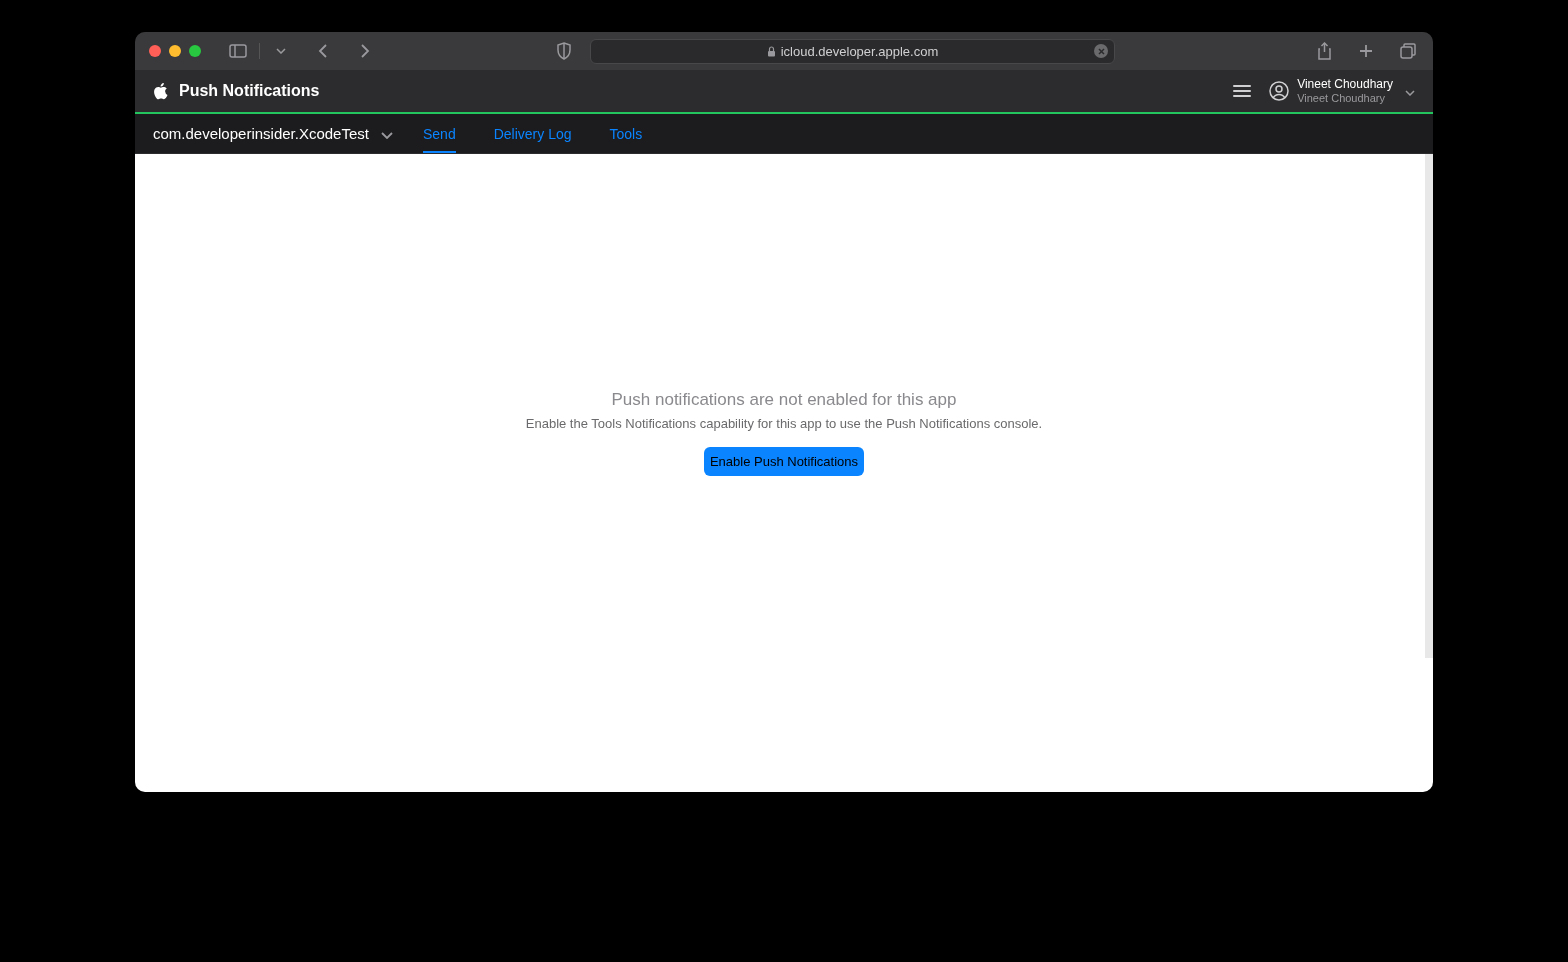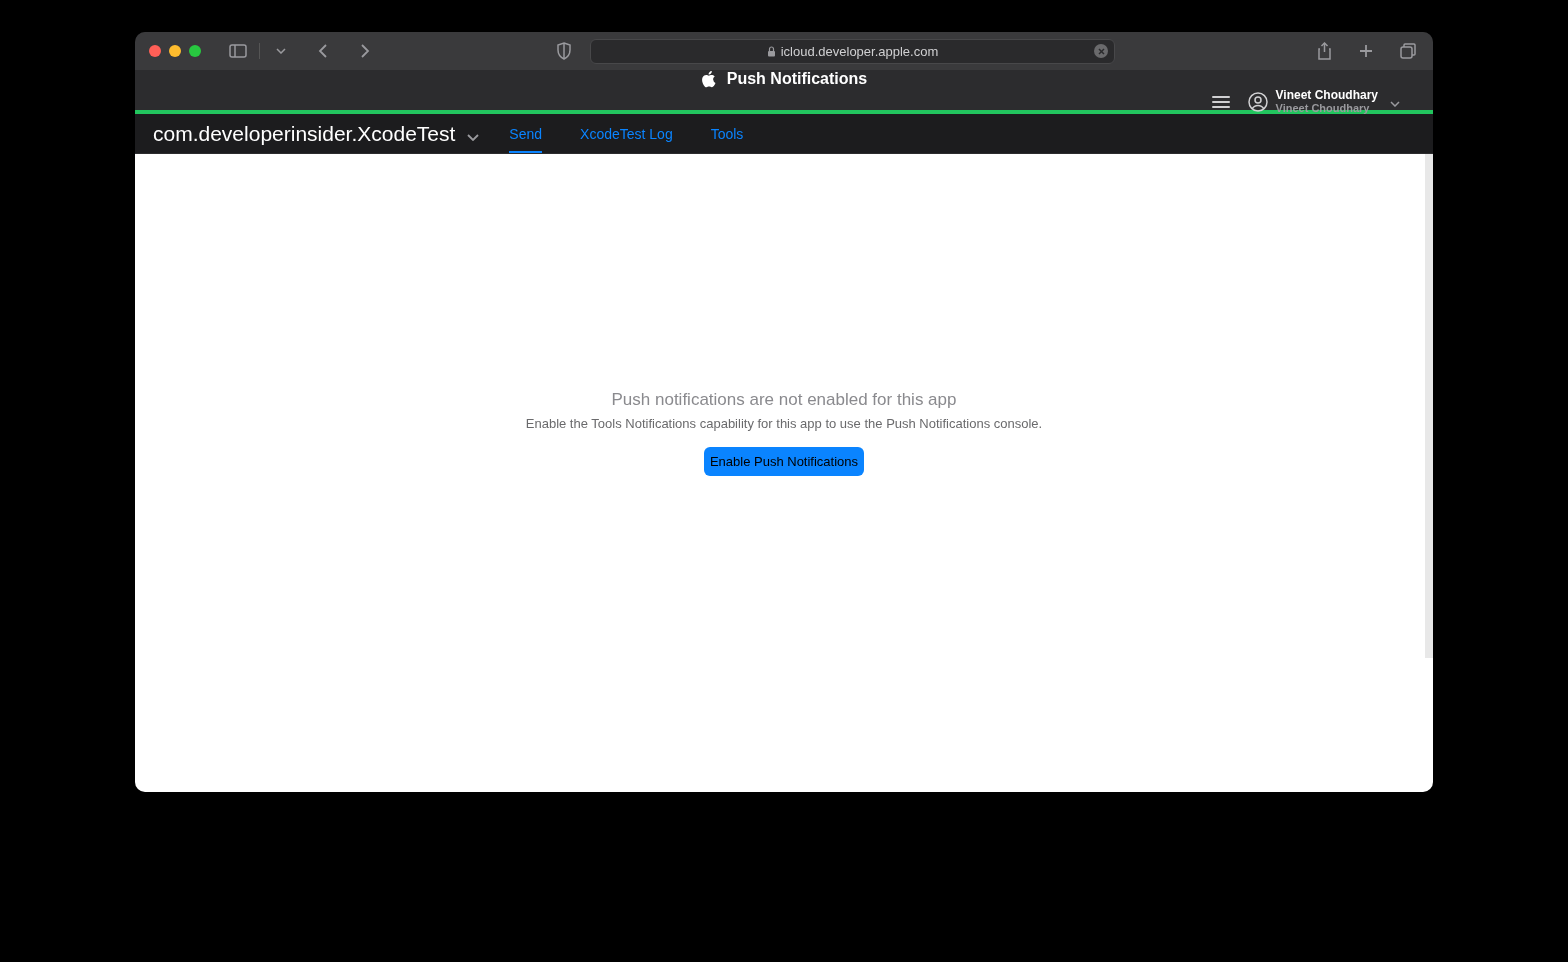--- a/index.html
+++ b/index.html
@@ -110,42 +110,40 @@
     .toolbar-right {
       display: flex;
       gap: 20px;
       margin-left: 18px;
     }
     .app-header {
       height: 44px;
       background: #2c2c2e;
       display: flex;
       align-items: center;
-      padding: 0 33px;
-      border-bottom: 4px solid #22c55e;
-      flex-direction: column;
+      padding: 0 18px;
+      border-bottom: 2px solid #22c55e;
     }
     .app-logo {
       display: flex;
       align-items: center;
       gap: 10px;
       color: #fff;
       font-size: 16px;
       font-weight: 600;
     }
     .apple-icon {
       width: 16px;
       height: 18px;
     }
     .app-header-right {
       margin-left: auto;
       display: flex;
       align-items: center;
       gap: 18px;
-      font-weight: bold;
     }
     .hamburger {
       display: flex;
       flex-direction: column;
       gap: 3px;
       cursor: pointer;
     }
     .hamburger span {
       width: 18px;
       height: 2px;
@@ -178,21 +176,21 @@
     .sub-header {
       height: 40px;
       background: #1c1c1e;
       display: flex;
       align-items: center;
       padding: 0 18px;
       border-bottom: 1px solid #2c2c2e;
     }
     .bundle-id {
       color: #fff;
-      font-size: 21px;
+      font-size: 15px;
       font-weight: 500;
       display: flex;
       align-items: center;
       gap: 12px;
       cursor: pointer;
     }
     .bundle-chevron {
       color: #9a9a9e;
     }
     .tabs {
@@ -393,21 +391,21 @@
         <svg width="12" height="7" viewBox="0 0 12 7" fill="none" stroke="currentColor" stroke-width="1.8">
           <polyline points="1,1 6,6 11,1"></polyline>
         </svg>
       </span>
     </div>
     <div class="tabs">
       <div class="tab active">
         <span>Send</span>
       </div>
       <div class="tab">
-        <span>XcodeTest Log</span>
+        <span>Delivery Log</span>
       </div>
       <div class="tab">
         <span>Tools</span>
       </div>
     </div>
   </div>
 
   <div class="content-area">
     <div class="empty-state">
       <div class="empty-title">Push notifications are not enabled for this app</div>

